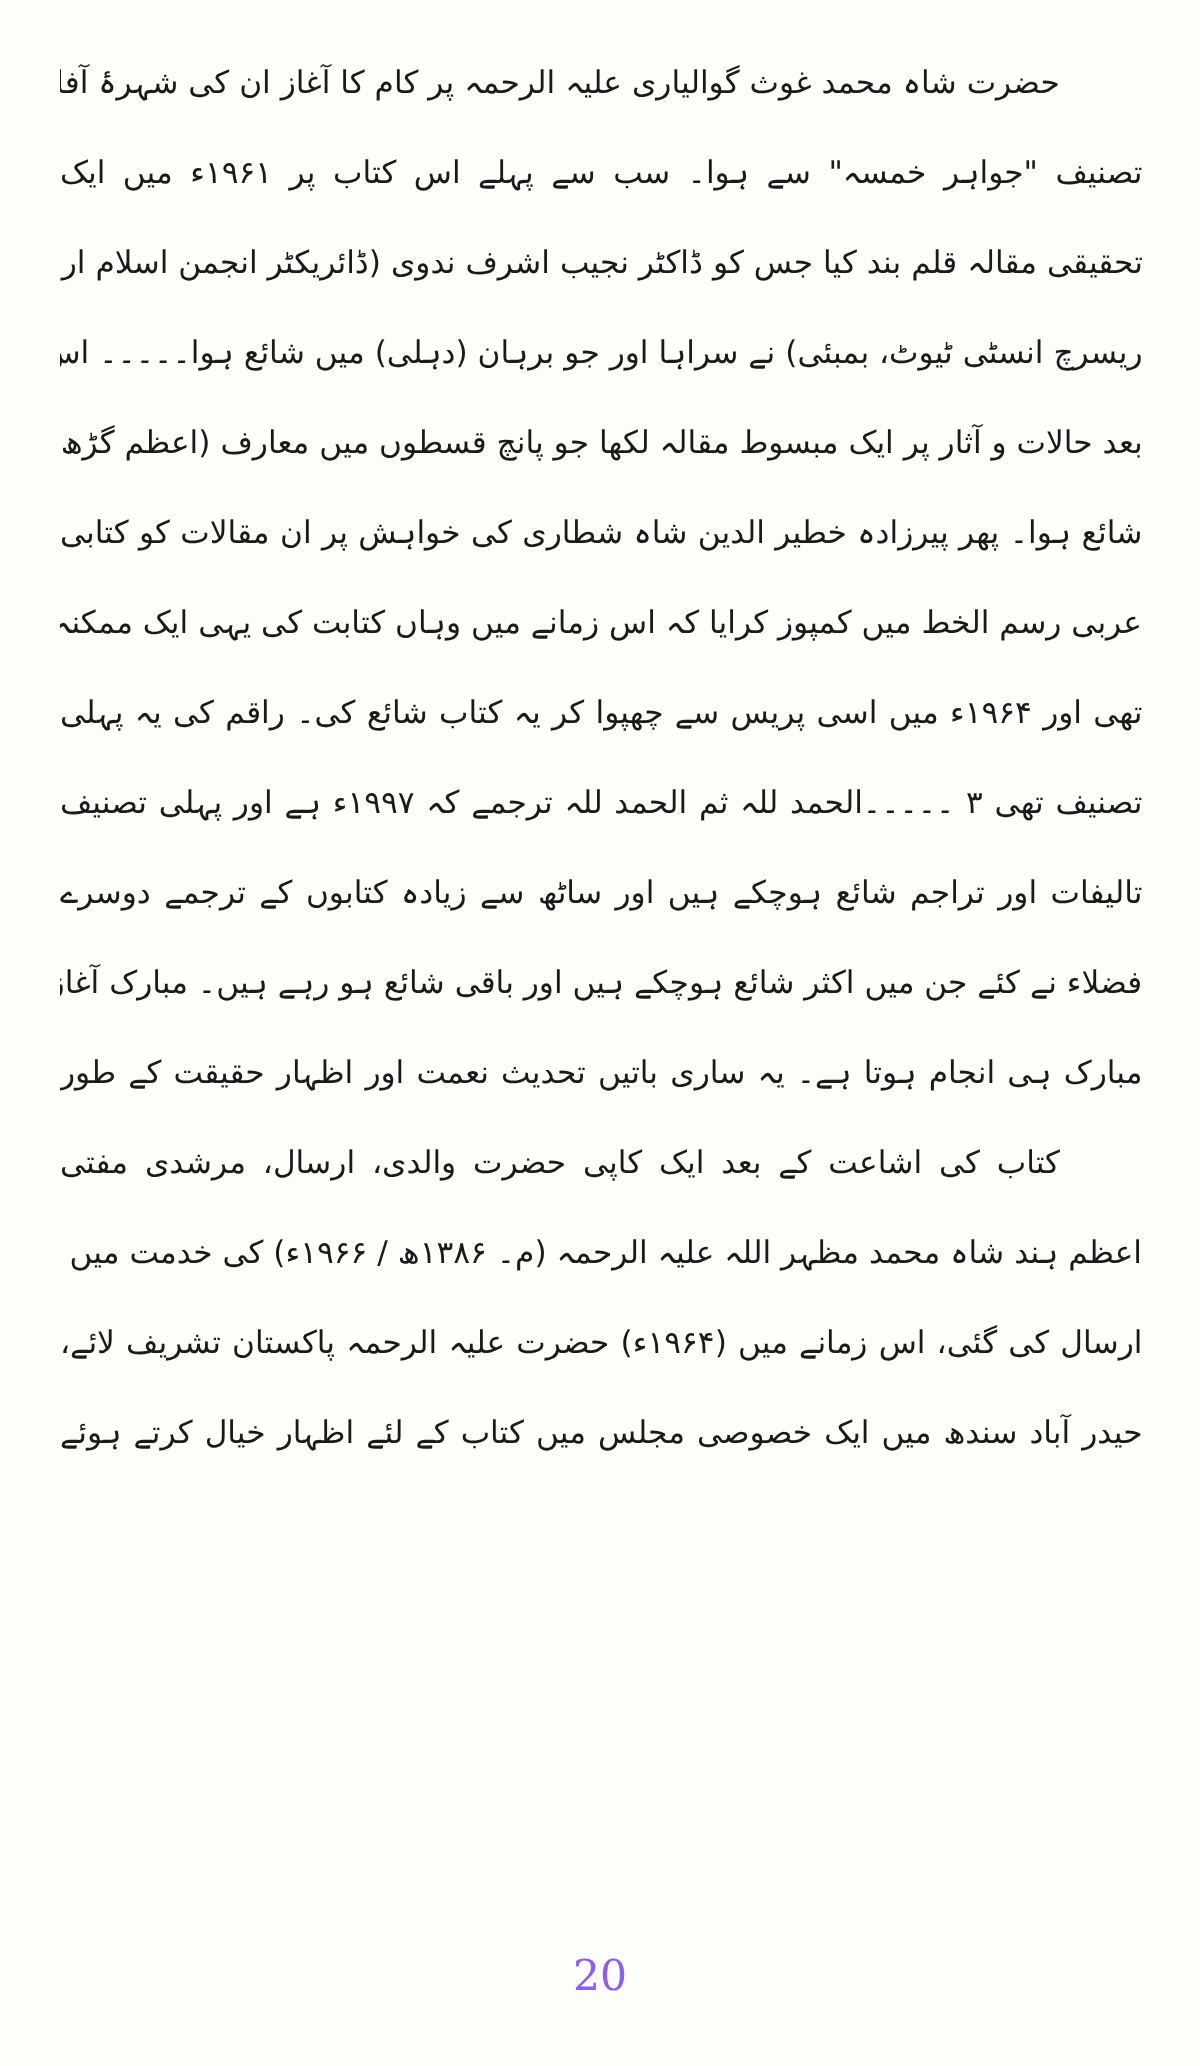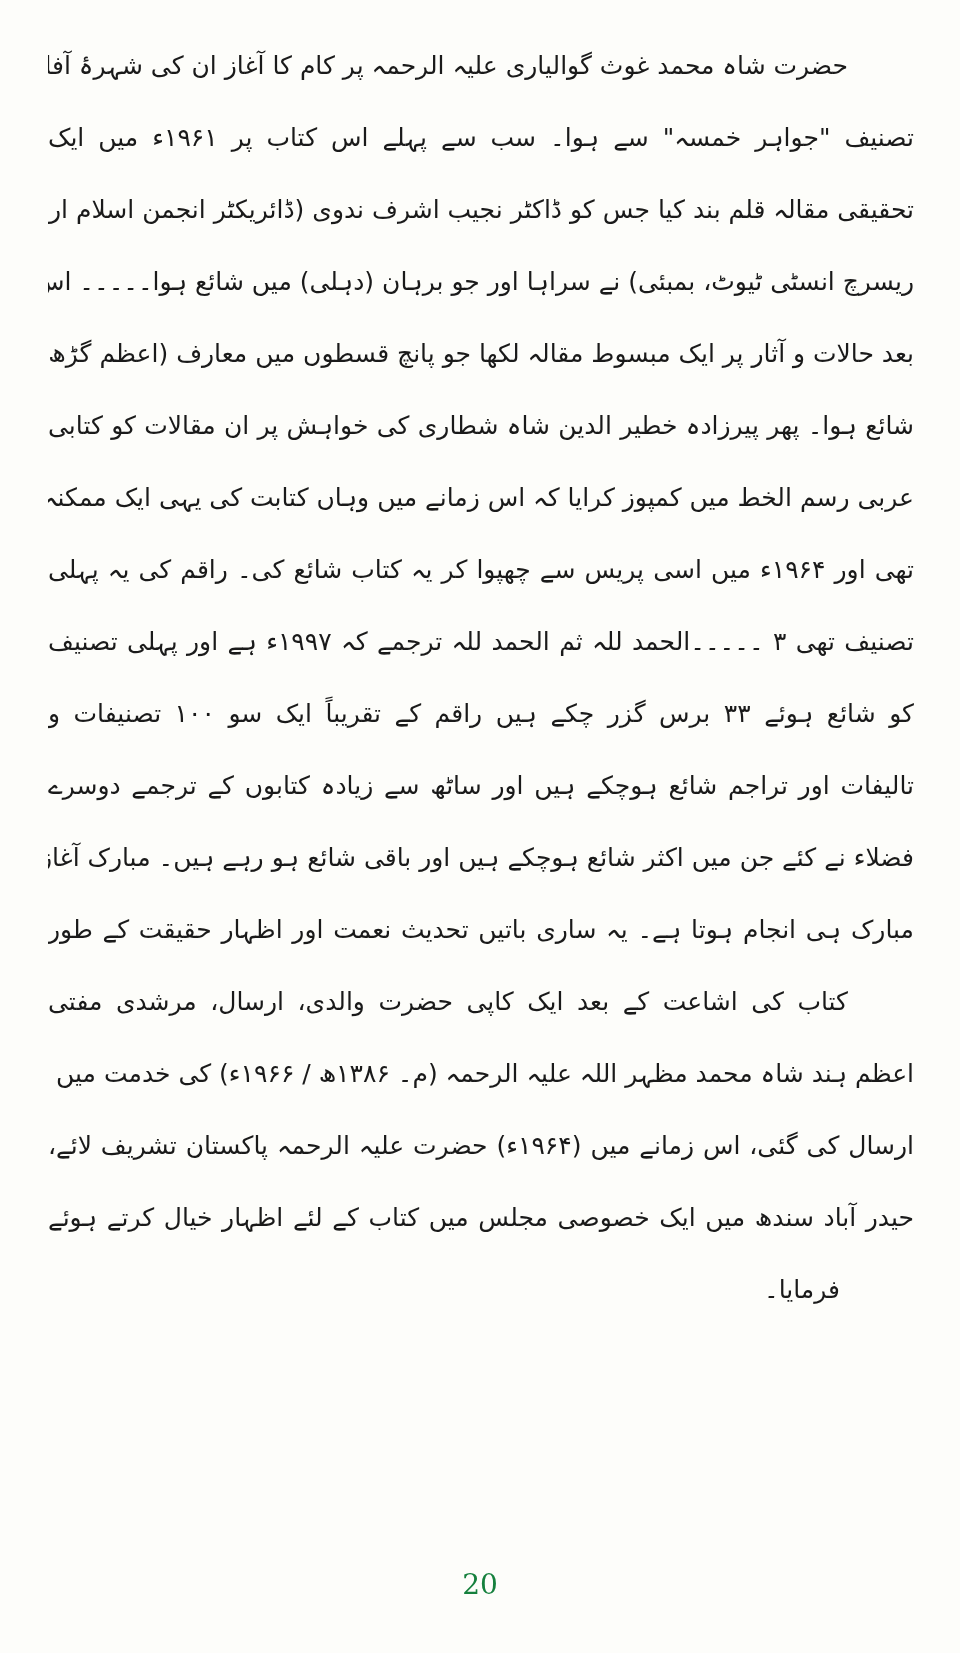--- a/index.html
+++ b/index.html
@@ -45,42 +45,40 @@
   .emphasis {
     font-weight: normal;
   }
   .page-number {
     position: absolute;
     left: 0;
     right: 0;
     bottom: 52px;
     text-align: center;
     font-family: "DejaVu Serif", "Liberation Serif", serif;
-    font-size: 28px;
-    color: #15803d;
+    font-size: 34px;
+    color: #8b5cf6;
   }
 </style>
 </head>
 <body>
 
 <div class="page">
   <div class="text-block">
     <p class="line indent">حضرت شاہ محمد غوث گوالیاری علیہ الرحمہ پر کام کا آغاز ان کی شہرۂ آفاق</p>
     <p class="line">تصنیف "جواہر خمسہ" سے ہوا۔ سب سے پہلے اس کتاب پر ۱۹۶۱ء میں ایک</p>
     <p class="line">تحقیقی مقالہ قلم بند کیا جس کو ڈاکٹر نجیب اشرف ندوی (ڈائریکٹر انجمن اسلام اردو</p>
     <p class="line">ریسرچ انسٹی ٹیوٹ، بمبئی) نے سراہا اور جو برہان (دہلی) میں شائع ہوا۔۔۔۔۔ اس کے</p>
     <p class="line">بعد حالات و آثار پر ایک مبسوط مقالہ لکھا جو پانچ قسطوں میں معارف (اعظم گڑھ) میں</p>
     <p class="line">شائع ہوا۔ پھر پیرزادہ خطیر الدین شاہ شطاری کی خواہش پر ان مقالات کو کتابی</p>
     <p class="line">عربی رسم الخط میں کمپوز کرایا کہ اس زمانے میں وہاں کتابت کی یہی ایک ممکنہ صورت</p>
     <p class="line">تھی اور ۱۹۶۴ء میں اسی پریس سے چھپوا کر یہ کتاب شائع کی۔ راقم کی یہ پہلی</p>
     <p class="line"><span>تصنیف تھی ۳ ۔۔۔۔۔</span><span class="emphasis">الحمد للہ ثم الحمد للہ</span><span> ترجمے کہ ۱۹۹۷ء ہے اور پہلی تصنیف</span></p>
-    <p class="line">کو شائع ہوئے ۳۳ برس گزر چکے ہیں راقم کے تقریباً ایک سو ۱۰۰ تصنیفات و</p>
     <p class="line">تالیفات اور تراجم شائع ہوچکے ہیں اور ساٹھ سے زیادہ کتابوں کے ترجمے دوسرے</p>
     <p class="line">فضلاء نے کئے جن میں اکثر شائع ہوچکے ہیں اور باقی شائع ہو رہے ہیں۔ مبارک آغاز کا</p>
     <p class="line">مبارک ہی انجام ہوتا ہے۔ یہ ساری باتیں تحدیث نعمت اور اظہار حقیقت کے طور</p>
     <p class="line indent">کتاب کی اشاعت کے بعد ایک کاپی حضرت والدی، ارسال، مرشدی مفتی</p>
     <p class="line">اعظم ہند شاہ محمد مظہر اللہ علیہ الرحمہ (م۔ ۱۳۸۶ھ / ۱۹۶۶ء) کی خدمت میں دہلی</p>
     <p class="line">ارسال کی گئی، اس زمانے میں (۱۹۶۴ء) حضرت علیہ الرحمہ پاکستان تشریف لائے،</p>
     <p class="line">حیدر آباد سندھ میں ایک خصوصی مجلس میں کتاب کے لئے اظہار خیال کرتے ہوئے</p>
-    <p class="line short">فرمایا۔</p>
   </div>
   <div class="page-number">20</div>
 </div>
 
 </body></html>

